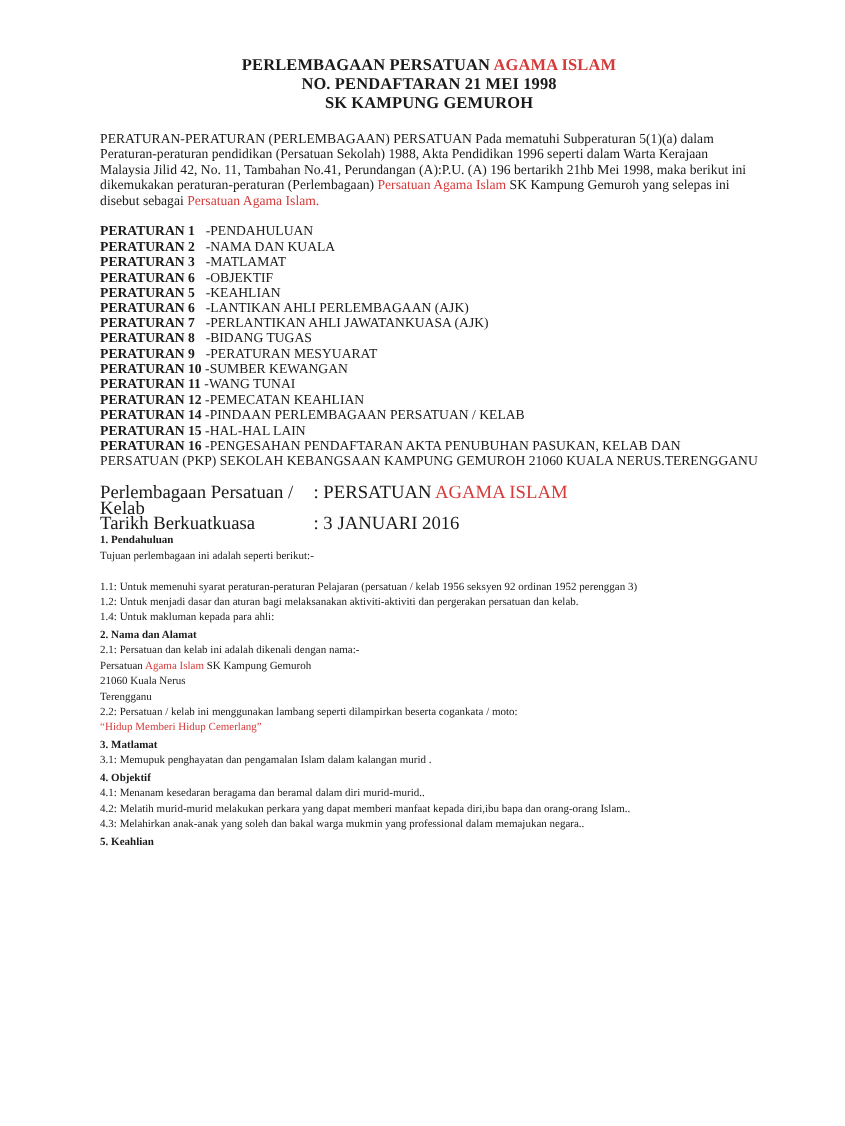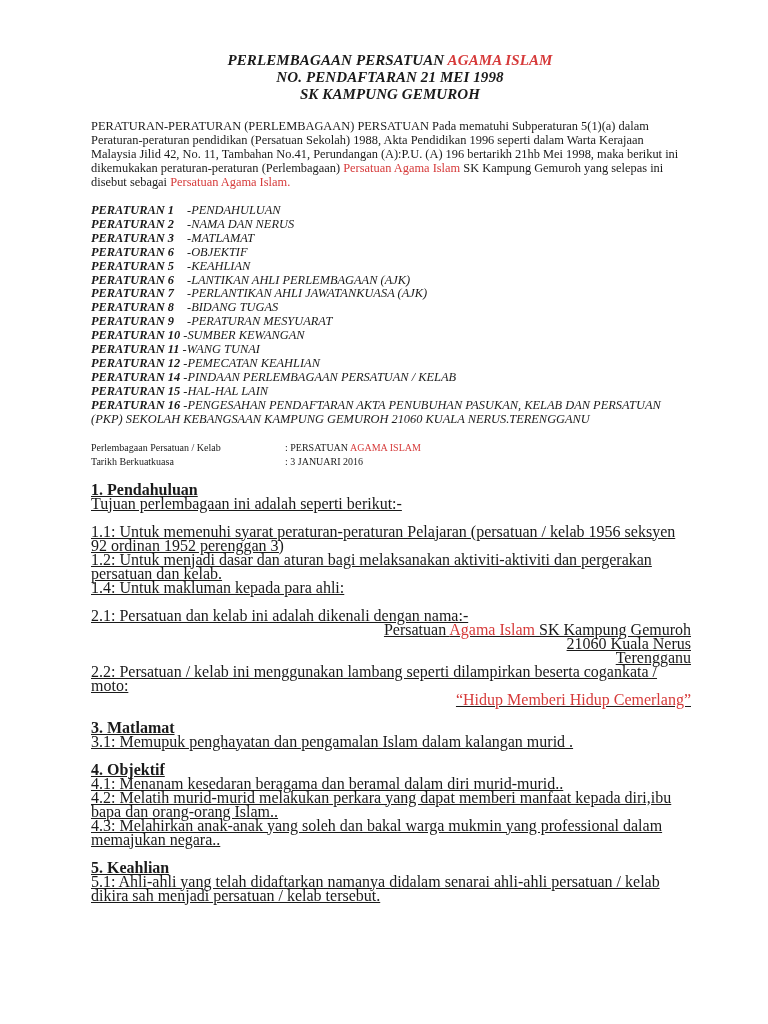--- a/index.html
+++ b/index.html
@@ -21,75 +21,73 @@
       top: 52px;
       width: 600px;
     }
     .title-block {
       text-align: center;
       font-weight: bold;
       font-size: 15px;
       line-height: 17px;
       letter-spacing: 0.1px;
       margin-left: -2px;
-      font-style: italic;
     }
     .red { color: #d63a3a; }
     .para {
       font-size: 12.4px;
       line-height: 14px;
       margin-top: 16px;
     }
     .reg-list {
       margin-top: 15px;
       font-size: 12.4px;
       line-height: 13.9px;
     }
-    .reg-row { white-space: nowrap; font-style: italic; }
+    .reg-row { white-space: nowrap; }
     .reg-row b { font-weight: bold; }
     .reg-label { display: inline-block; }
     .reg-label.pad { width: 96px; }
     .reg-wrap { white-space: normal; }
     .meta {
       margin-top: 14px;
-      font-size: 10px;
+      font-size: 17px;
       line-height: 14px;
     }
     .meta-row { display: flex; }
     .meta-key { width: 194px; }
     .section {
-      margin-top: 14px;
-      font-size: 16px;
+      margin-top: 2px;
+      font-size: 10px;
       line-height: 14px;
-      text-decoration: underline;
     }
     .sec-title { font-weight: bold; }
     .blank { height: 14px; }
-    .center { text-align: right; }
+    .center { text-align: left; }
   </style>
 </head>
 <body>
 
 <div class="page">
 
   <div class="title-block">
     <div>
       <span>PERLEMBAGAAN PERSATUAN </span><span class="red">AGAMA ISLAM</span>
     </div>
     <div>NO. PENDAFTARAN 21 MEI 1998</div>
     <div>SK KAMPUNG GEMUROH</div>
   </div>
 
   <div class="para">
     <span>PERATURAN-PERATURAN (PERLEMBAGAAN) PERSATUAN Pada mematuhi Subperaturan 5(1)(a) dalam Peraturan-peraturan pendidikan (Persatuan Sekolah) 1988, Akta Pendidikan 1996 seperti dalam Warta Kerajaan Malaysia Jilid 42, No. 11, Tambahan No.41, Perundangan (A):P.U. (A) 196 bertarikh 21hb Mei 1998, maka berikut ini dikemukakan peraturan-peraturan (Perlembagaan) </span><span class="red">Persatuan Agama Islam</span><span> SK Kampung Gemuroh yang selepas ini disebut sebagai </span><span class="red">Persatuan Agama Islam.</span>
   </div>
 
   <div class="reg-list">
     <div class="reg-row"><b class="reg-label pad">PERATURAN 1</b><span>-PENDAHULUAN</span></div>
-    <div class="reg-row"><b class="reg-label pad">PERATURAN 2</b><span>-NAMA DAN NERUS</span></div>
+    <div class="reg-row"><b class="reg-label pad">PERATURAN 2</b><span>-NAMA DAN KUALA</span></div>
     <div class="reg-row"><b class="reg-label pad">PERATURAN 3</b><span>-MATLAMAT</span></div>
     <div class="reg-row"><b class="reg-label pad">PERATURAN 6</b><span>-OBJEKTIF</span></div>
     <div class="reg-row"><b class="reg-label pad">PERATURAN 5</b><span>-KEAHLIAN</span></div>
     <div class="reg-row"><b class="reg-label pad">PERATURAN 6</b><span>-LANTIKAN AHLI PERLEMBAGAAN (AJK)</span></div>
     <div class="reg-row"><b class="reg-label pad">PERATURAN 7</b><span>-PERLANTIKAN AHLI JAWATANKUASA (AJK)</span></div>
     <div class="reg-row"><b class="reg-label pad">PERATURAN 8</b><span>-BIDANG TUGAS</span></div>
     <div class="reg-row"><b class="reg-label pad">PERATURAN 9</b><span>-PERATURAN MESYUARAT</span></div>
     <div class="reg-row"><b class="reg-label">PERATURAN 10</b> <span>-SUMBER KEWANGAN</span></div>
     <div class="reg-row"><b class="reg-label">PERATURAN 11</b> <span>-WANG TUNAI</span></div>
     <div class="reg-row"><b class="reg-label">PERATURAN 12</b> <span>-PEMECATAN KEAHLIAN</span></div>
@@ -112,20 +110,21 @@
   <div class="section">
     <div class="sec-title">1. Pendahuluan</div>
     <div>Tujuan perlembagaan ini adalah seperti berikut:-</div>
     <div class="blank"></div>
     <div>1.1: Untuk memenuhi syarat peraturan-peraturan Pelajaran (persatuan / kelab 1956 seksyen 92  ordinan 1952 perenggan 3)</div>
     <div>1.2: Untuk menjadi dasar dan aturan bagi melaksanakan aktiviti-aktiviti dan pergerakan persatuan dan kelab.</div>
     <div>1.4: Untuk makluman kepada para ahli:</div>
   </div>
 
   <div class="section">
+    <div class="sec-title">2. Nama dan Alamat</div>
     <div>2.1: Persatuan dan kelab ini adalah dikenali dengan nama:-</div>
     <div class="center"><span>Persatuan </span><span class="red">Agama Islam</span><span> SK Kampung Gemuroh</span></div>
     <div class="center">21060 Kuala Nerus</div>
     <div class="center">Terengganu</div>
     <div>2.2: Persatuan / kelab ini menggunakan lambang seperti dilampirkan beserta cogankata / moto:</div>
     <div class="center red">“Hidup Memberi Hidup Cemerlang”</div>
   </div>
 
   <div class="section">
     <div class="sec-title">3. Matlamat</div>
@@ -134,16 +133,15 @@
 
   <div class="section">
     <div class="sec-title">4. Objektif</div>
     <div>4.1: Menanam kesedaran beragama dan beramal dalam diri murid-murid..</div>
     <div>4.2: Melatih murid-murid melakukan perkara yang dapat memberi manfaat kepada diri,ibu bapa dan orang-orang Islam..</div>
     <div>4.3: Melahirkan anak-anak yang soleh dan bakal warga mukmin yang professional dalam memajukan negara..</div>
   </div>
 
   <div class="section">
     <div class="sec-title">5. Keahlian</div>
-    <div>5.1: Ahli-ahli yang telah didaftarkan namanya didalam  senarai ahli-ahli persatuan / kelab dikira sah menjadi persatuan / kelab tersebut.</div>
   </div>
 
 </div>
 
 </body></html>

